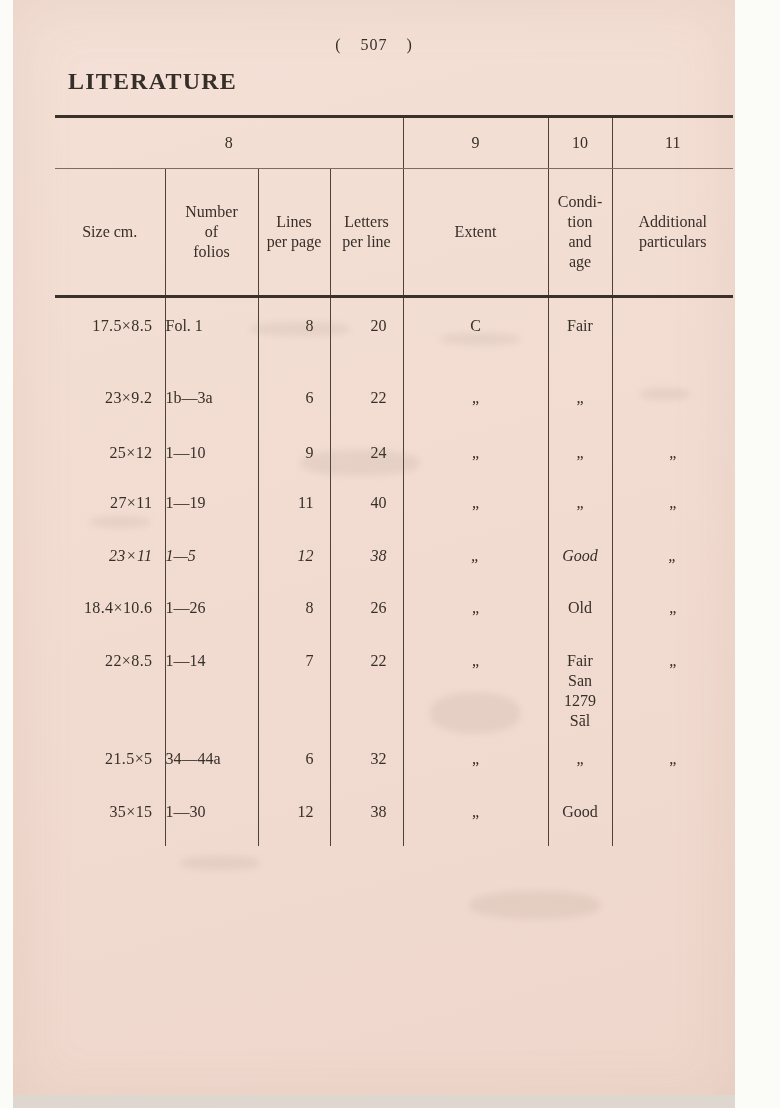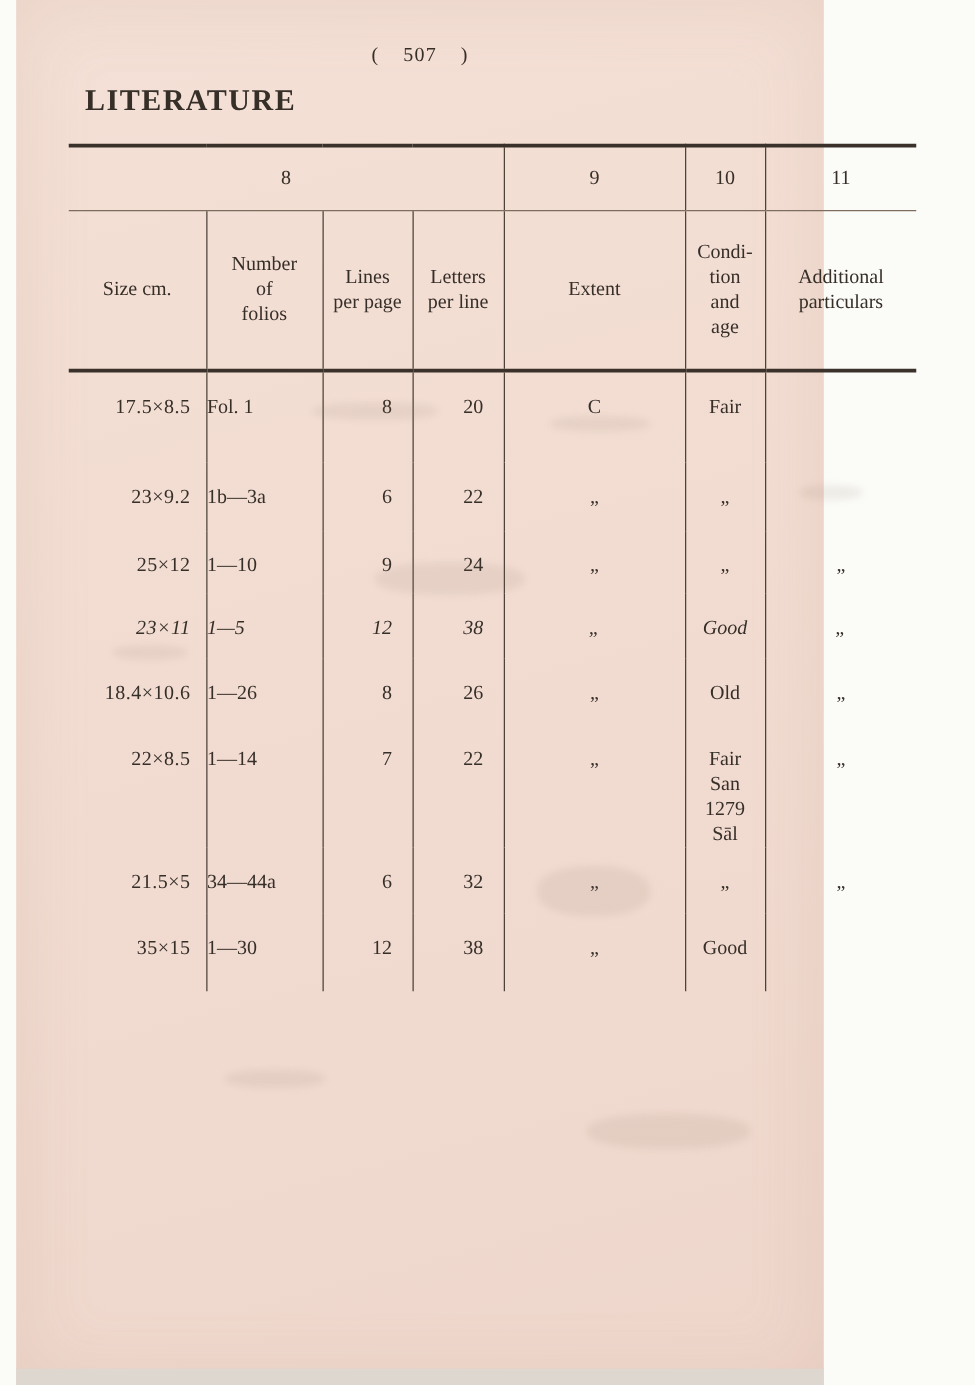--- a/index.html
+++ b/index.html
@@ -7,21 +7,21 @@
   body {
     width: 780px; height: 1108px;
     position: relative;
     background: #fbfbf8;
     font-family: "Liberation Serif", "DejaVu Serif", serif;
     color: #362f28;
     overflow: hidden;
   }
   .page {
     position: absolute; left: 13px; top: 0;
-    width: 646px; height: 1108px;
+    width: 722px; height: 1108px;
     background: linear-gradient(165deg, #f4e0d6 0%, #f2dcd2 45%, #eed6cb 100%);
     box-shadow: inset 0 0 60px rgba(190,150,130,0.18);
   }
   .page::after {
     content: ""; position: absolute; left: 0; bottom: 0;
     width: 100%; height: 13px;
     background: #dcd8d1;
     opacity: .85;
   }
   .page-number {
@@ -134,20 +134,29 @@
     </tr>
     <tr class="r r4">
       <td>25×12</td>
       <td>1—10</td>
       <td>9</td>
       <td>24</td>
       <td>„</td>
       <td>„</td>
       <td>„</td>
     </tr>
+    <tr class="r r5">
+      <td>27×11</td>
+      <td>1—19</td>
+      <td>11</td>
+      <td>40</td>
+      <td>„</td>
+      <td>„</td>
+      <td>„</td>
+    </tr>
     <tr class="r r6">
       <td>23×11</td>
       <td>1—5</td>
       <td>12</td>
       <td>38</td>
       <td>„</td>
       <td>Good</td>
       <td>„</td>
     </tr>
     <tr class="r r7">

